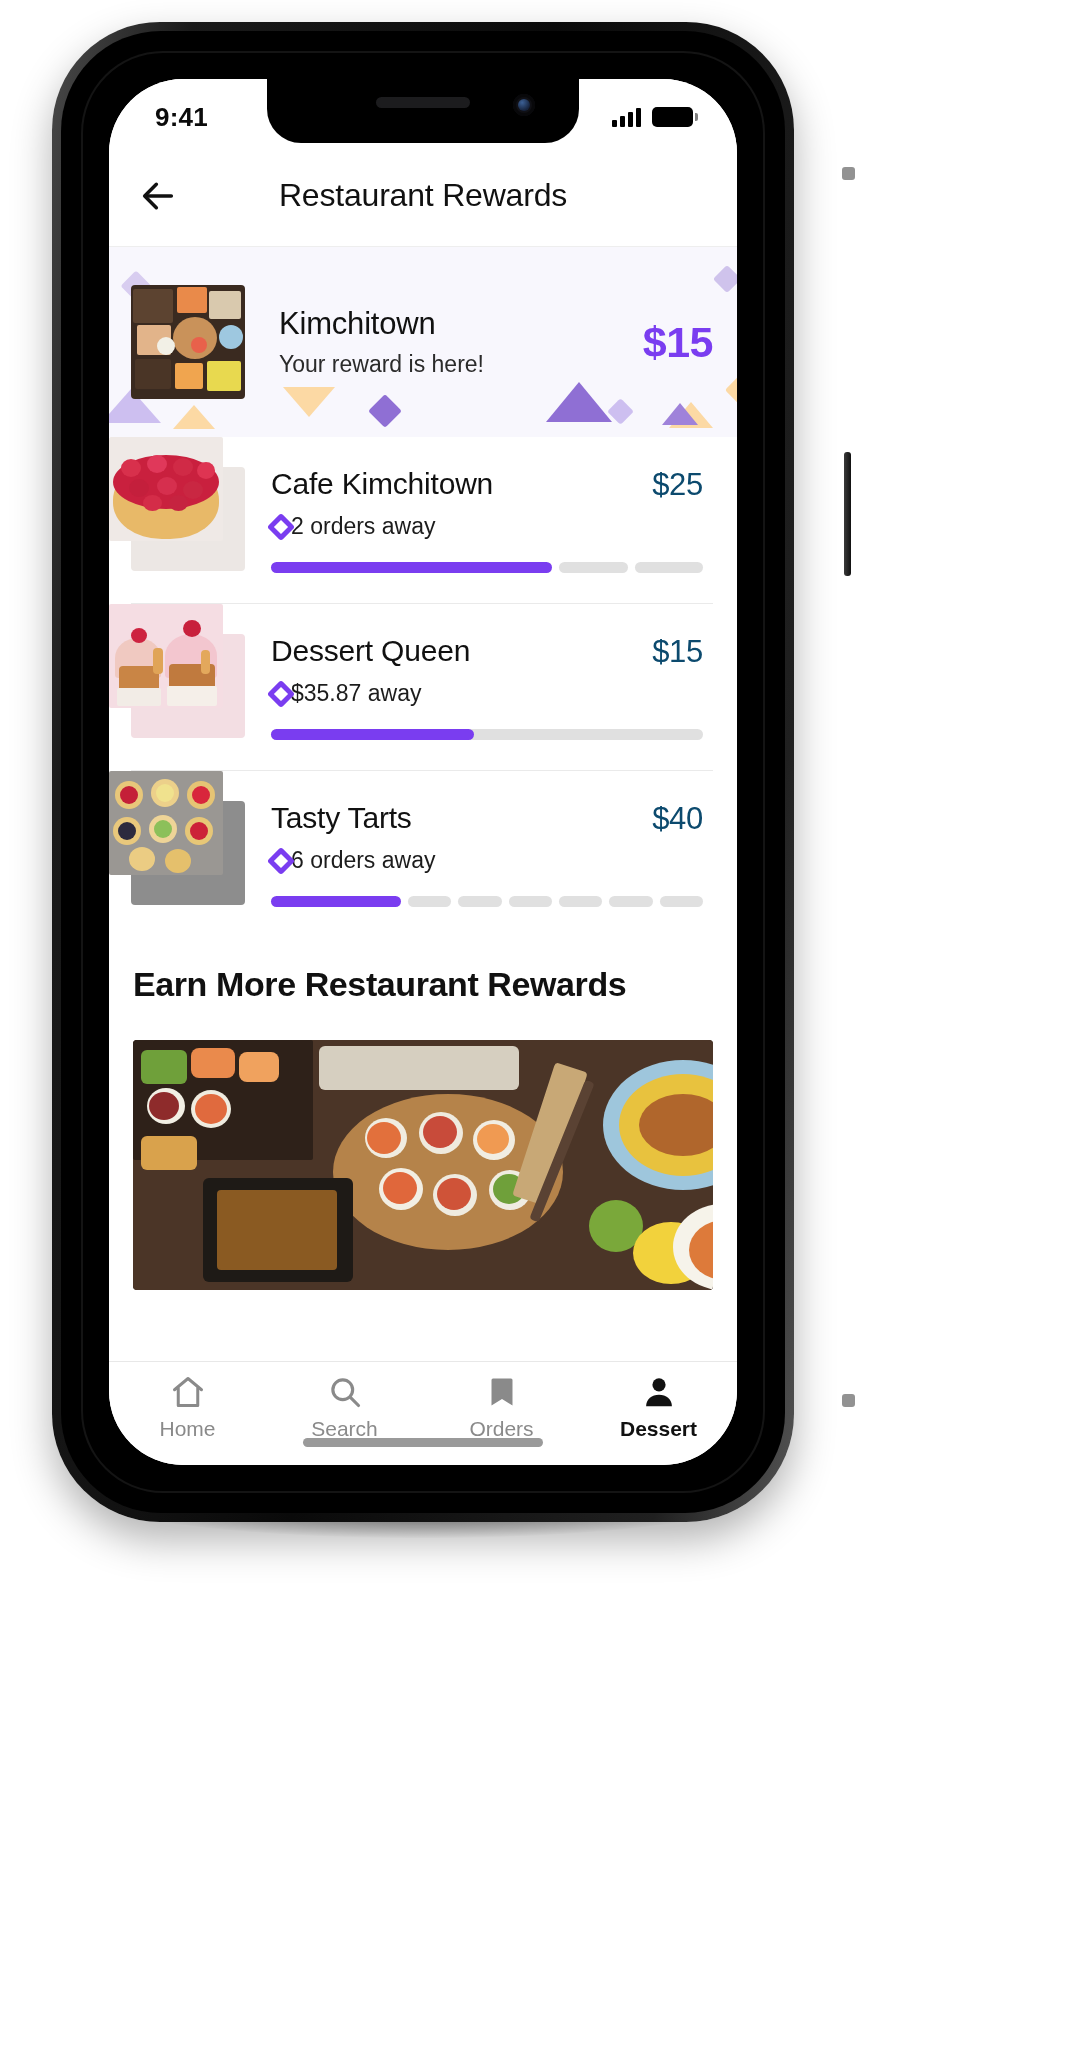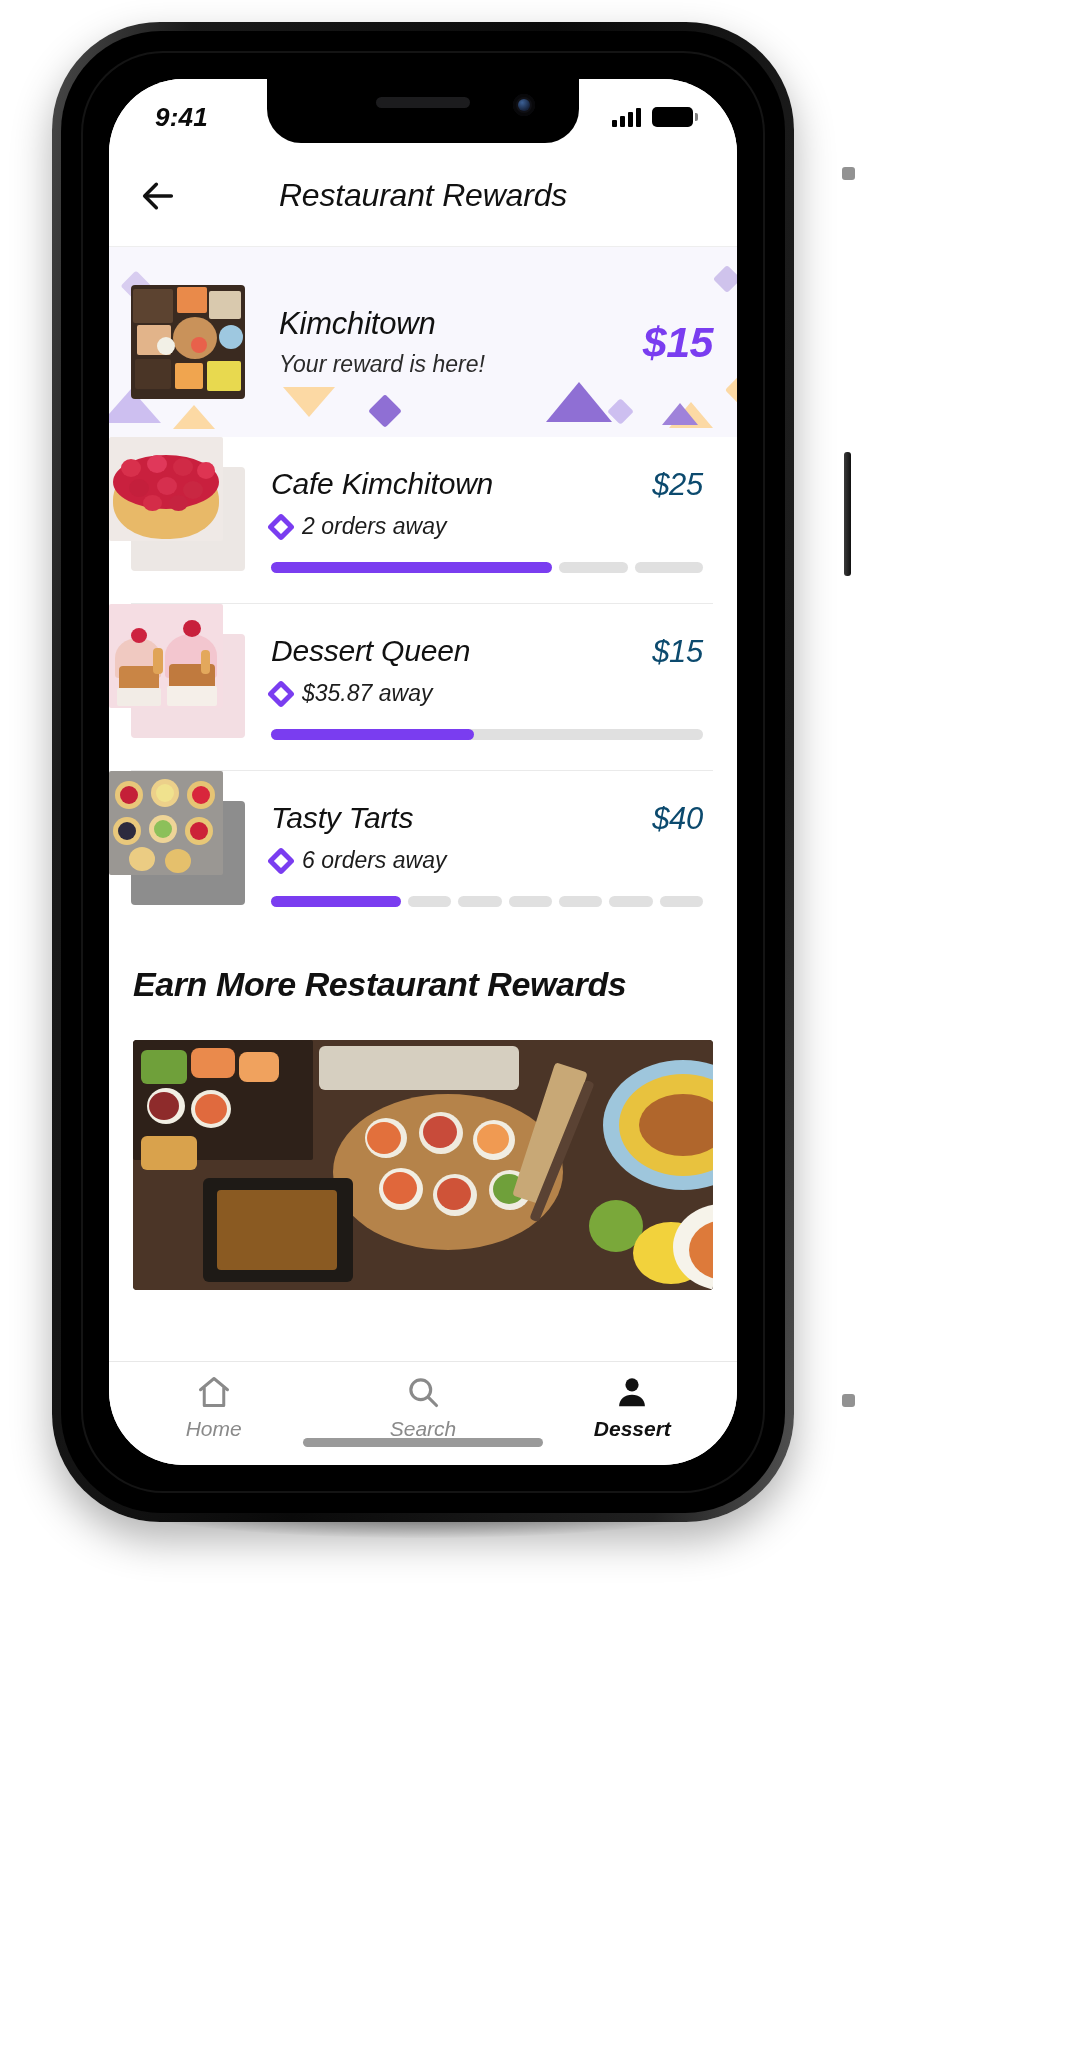--- a/index.html
+++ b/index.html
@@ -11,21 +11,21 @@
   
   .phone {
     position:absolute; left:52px; top:22px; width:742px; height:1500px;
     border-radius:108px;
     background:linear-gradient(100deg,#ララ0 0%,#2b2b2b 100%);
     background:linear-gradient(100deg,#4a4a4a 0%,#1a1a1a 14%,#0a0a0a 50%,#202020 86%,#545454 100%);
     box-shadow:0 18px 40px rgba(0,0,0,.30);
   }
   .phone-inner {
     position:absolute; left:9px; top:9px; right:9px; bottom:9px;
-    border-radius:100px; background:#000;font-style:italic;
+    border-radius:100px; background:#000;
   }
   .bezel {
     position:absolute; left:20px; top:20px; right:20px; bottom:20px;
     border-radius:82px; background:#000;
     box-shadow:inset 0 0 0 2px #141414;
   }
   .screen {
     position:absolute; left:28px; top:28px; right:28px; bottom:28px;
     border-radius:74px; background:#fff; overflow:hidden;
   }
@@ -140,21 +140,21 @@
   .rows { padding:0 0 0 0; }
   .row { display:flex; padding:30px 24px 0 22px; position:relative; }
   .row-sep { height:1px; background:#eaeaea; margin:30px 24px 0 22px; }
   .row-thumb {
     width:114px; height:104px; border-radius:4px; flex:none; overflow:hidden;
   }
   .row-main { flex:1; padding-left:26px; padding-right:10px; }
   .row-top { display:flex; align-items:flex-start; justify-content:space-between; }
   .row-name { font-size:30px; font-weight:500; color:#111; letter-spacing:-.2px; }
   .row-amt { font-size:31px; font-weight:500; color:#0c4a6e; letter-spacing:-.3px; }
-  .row-status { display:flex; align-items:center; gap:11px; margin-top:10px; }
+  .row-status { display:flex; align-items:center; margin-top:10px; }
   .dia-icon {
     width:20px; height:20px; transform:rotate(45deg); flex:none;
     border:5px solid #7a3df0; border-radius:3px;
   }
   .row-status-text { font-size:23px; color:#1c1c1c; }
   .progress { margin-top:22px; display:flex; gap:7px; height:11px; }
   .progress .seg { flex:1; border-radius:6px; background:#e0e0e0; }
   .progress .seg.on { background:#7a3df0; }
   .progress.solid { display:block; position:relative; border-radius:6px; background:#e0e0e0; }
   .progress.solid .fill { position:absolute; left:0; top:0; bottom:0; border-radius:6px; background:#7a3df0; }
@@ -445,20 +445,26 @@
               </svg>
               <span class="tab-label">Home</span>
             </div>
             <div class="tab">
               <svg viewBox="0 0 24 24" fill="none" stroke="#8a8a8a" stroke-width="2.1" stroke-linecap="round">
                 <circle cx="10.5" cy="10.5" r="6.6"></circle>
                   <line x1="15.6" y1="15.6" x2="21" y2="21"></line>
               </svg>
               <span class="tab-label">Search</span>
             </div>
+            <div class="tab">
+              <svg viewBox="0 0 24 24" fill="#8a8a8a">
+                <path d="M6 3h12a1 1 0 0 1 1 1v17l-7-4.4L5 21V4a1 1 0 0 1 1-1z"></path>
+              </svg>
+              <span class="tab-label">Orders</span>
+            </div>
             <div class="tab active">
               <svg viewBox="0 0 24 24" fill="#111">
                 <circle cx="12" cy="7.2" r="4.4"></circle>
                 <path d="M3.4 21.5c0-4.9 3.9-7.7 8.6-7.7s8.6 2.8 8.6 7.7z"></path>
               </svg>
               <span class="tab-label">Dessert</span>
             </div>
           </div>
 
           <div class="home-indicator"></div>

